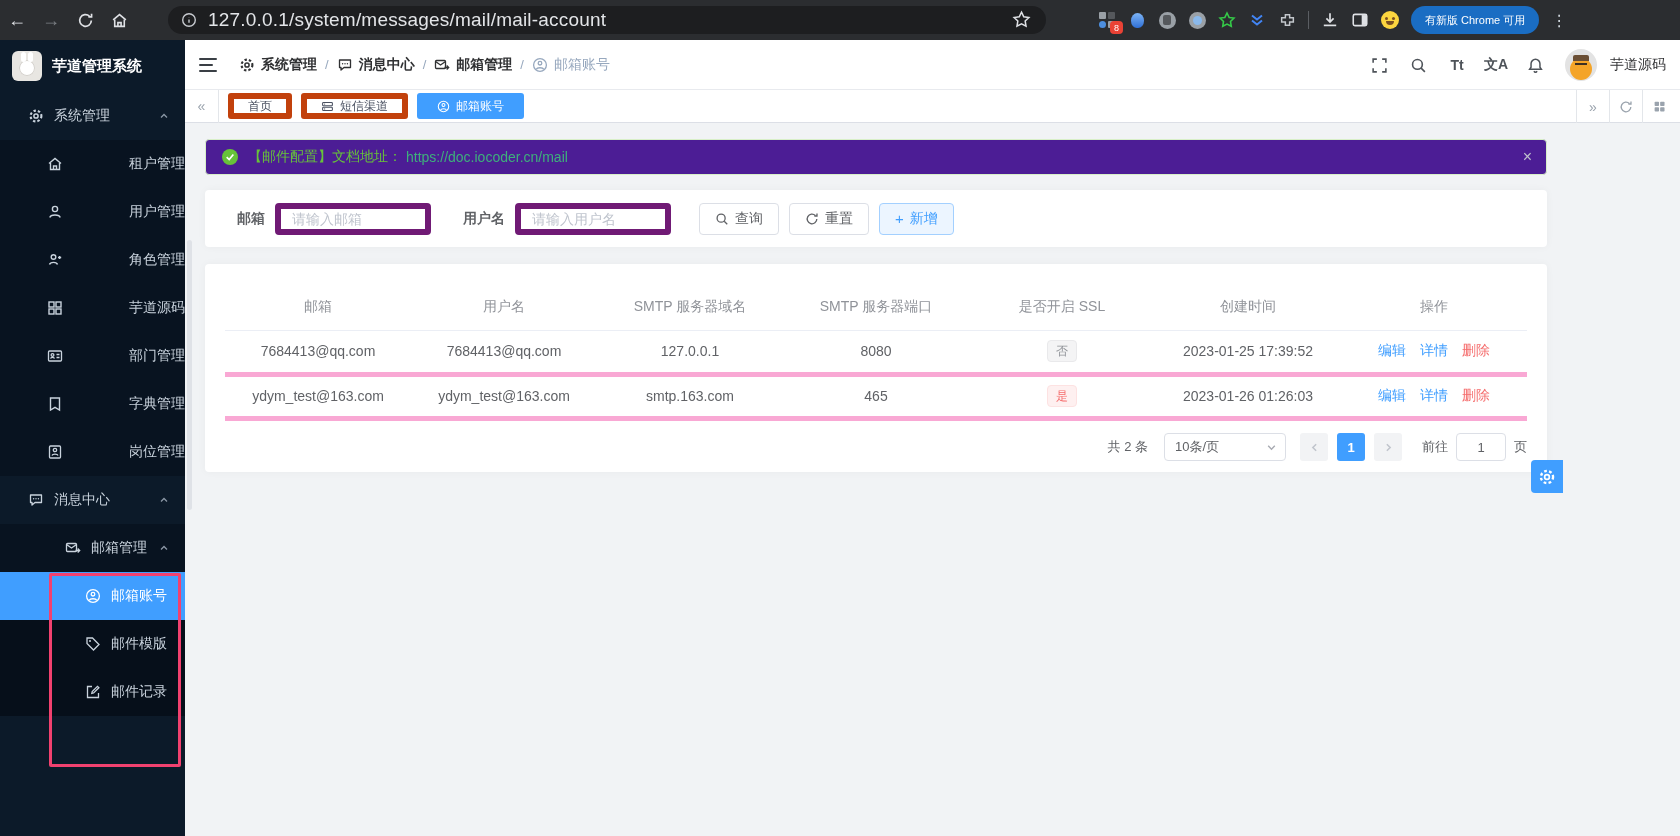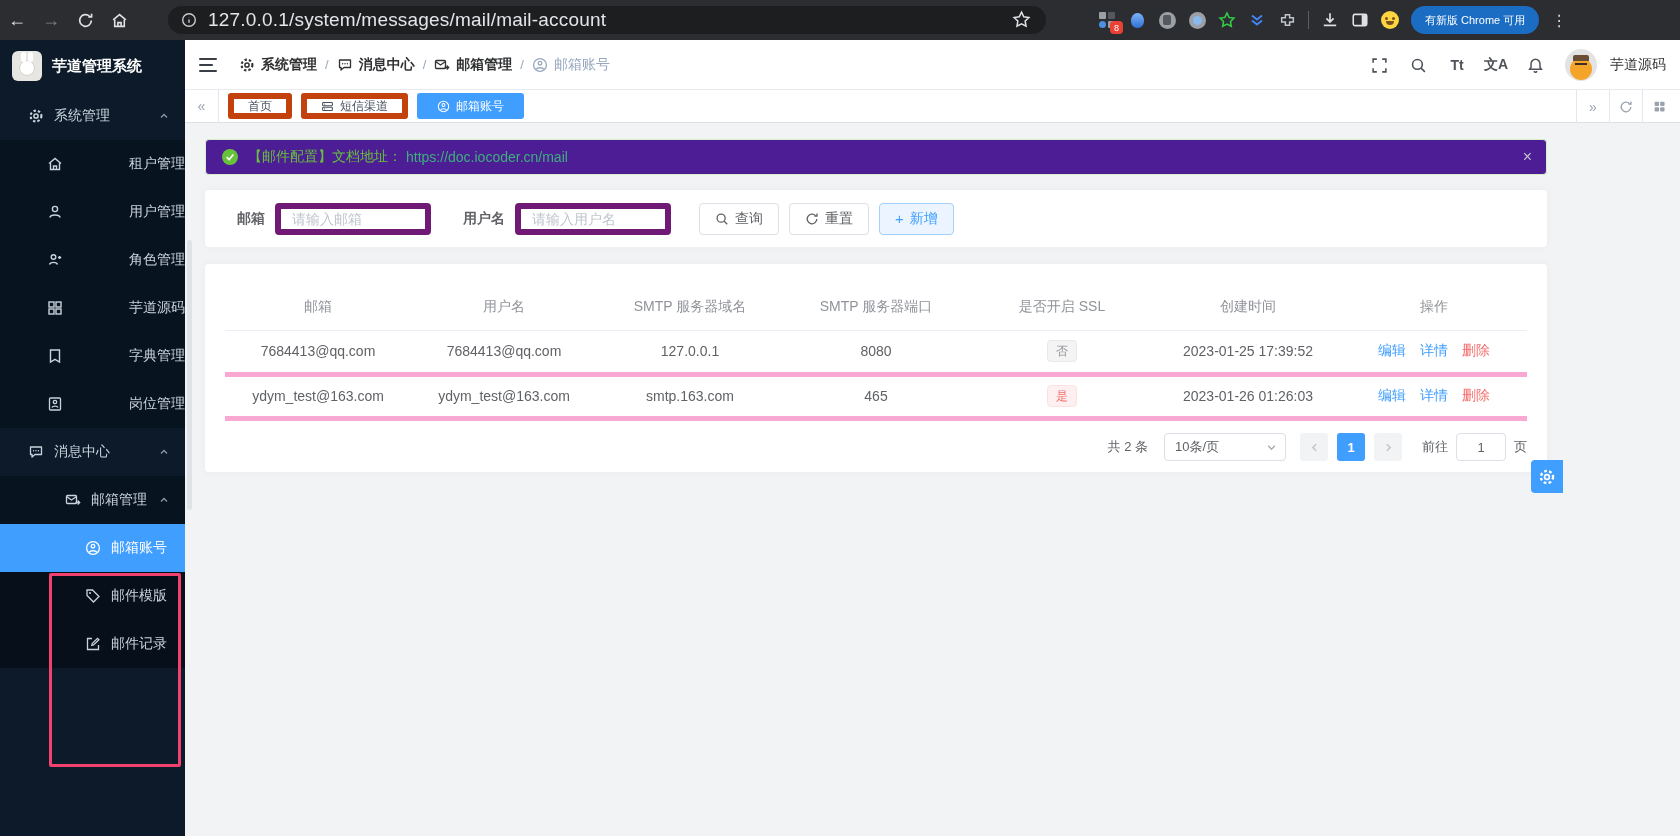--- a/index.html
+++ b/index.html
@@ -271,20 +271,28 @@
       <div class="mi l2">
         <svg class="ic" viewBox="0 0 16 16" fill="none" stroke="currentColor" stroke-width="1.4">
             <rect x="2" y="2" width="5" height="5"></rect>
             <rect x="9" y="2" width="5" height="5"></rect>
             <rect x="2" y="9" width="5" height="5"></rect>
             <rect x="9" y="9" width="5" height="5"></rect>
           </svg>
         <span>芋道源码</span>
       </div>
 
+      <div class="mi l2">
+        <svg class="ic" viewBox="0 0 16 16" fill="none" stroke="currentColor" stroke-width="1.3">
+            <rect x="1.5" y="3" width="13" height="10" rx="1"></rect>
+            <circle cx="5.5" cy="7" r="1.4"></circle>
+            <path d="M3.5 10.5c.4-1.4 3.6-1.4 4 0M9.5 6.5h3M9.5 9.5h3"></path>
+          </svg>
+        <span>部门管理</span>
+      </div>
 
       <div class="mi l2">
         <svg class="ic" viewBox="0 0 16 16" fill="none" stroke="currentColor" stroke-width="1.4">
             <path d="M3.5 2h9v12l-4.5-2.6L3.5 14z"></path>
           </svg>
         <span>字典管理</span>
       </div>
 
       <div class="mi l2">
         <svg class="ic" viewBox="0 0 16 16" fill="none" stroke="currentColor" stroke-width="1.3">

